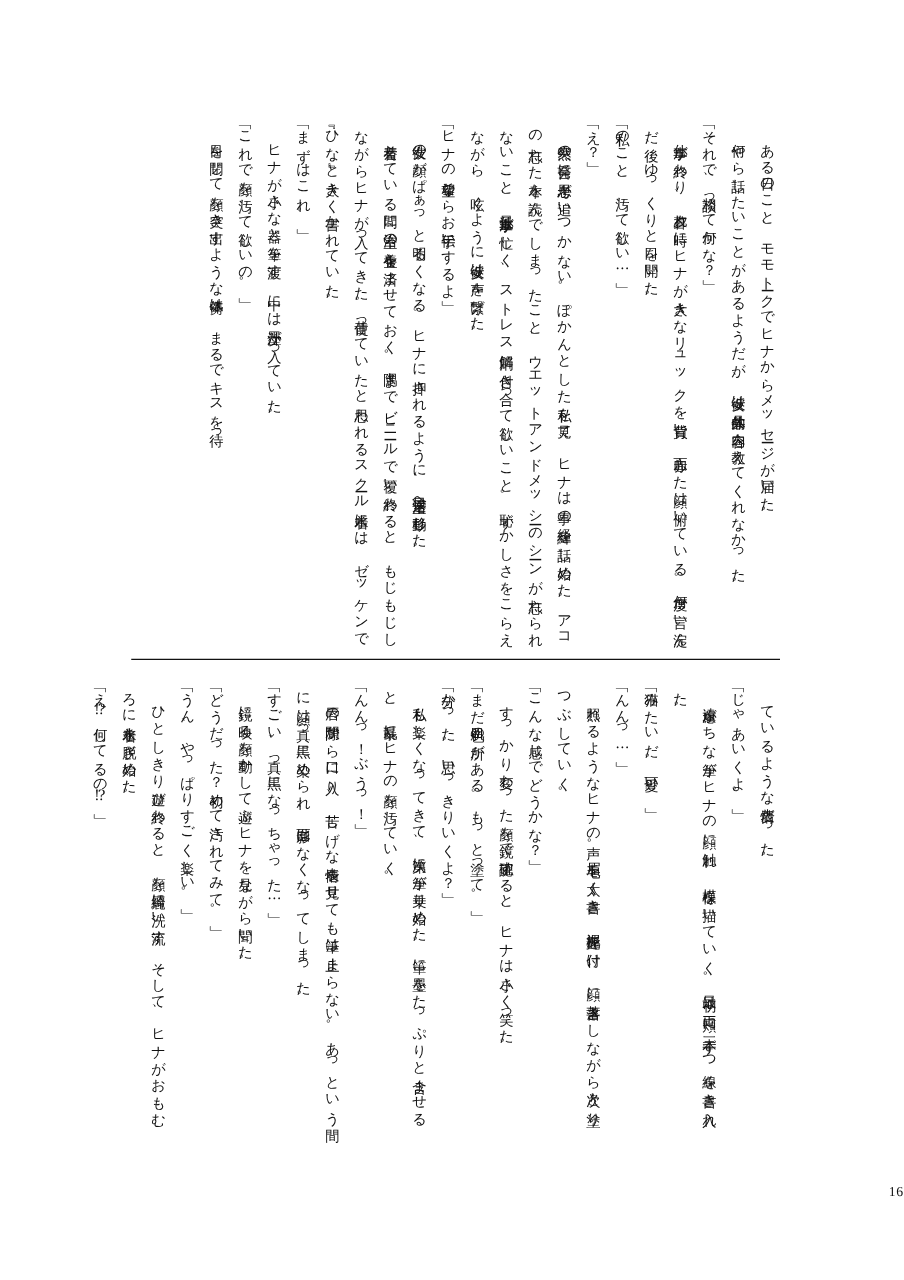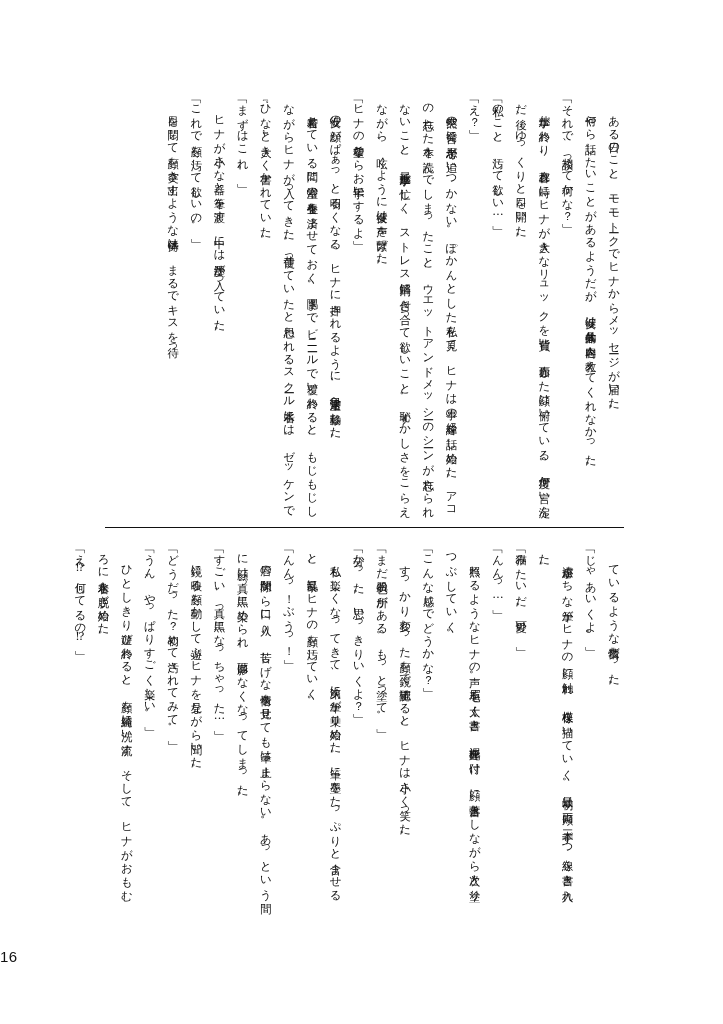--- a/index.html
+++ b/index.html
@@ -69,23 +69,23 @@
     height: 0;
     border-top: 1.3px solid #111111;
   }
 
   
   #folio {
     position: absolute;
     left: 0;
     top: 948px;
     width: 723px;
-    text-align: left;
-    font-family: Liberation Sans, sans-serif;
-    font-size: 15px;
+    text-align: right;
+    font-family: Liberation Serif, serif;
+    font-size: 11px;
     letter-spacing: 0.5px;
     color: #111111;
   }
 </style>
 </head>
 <body>
 
 <div id="page">
 
   <div class="vblock" id="block-top">

